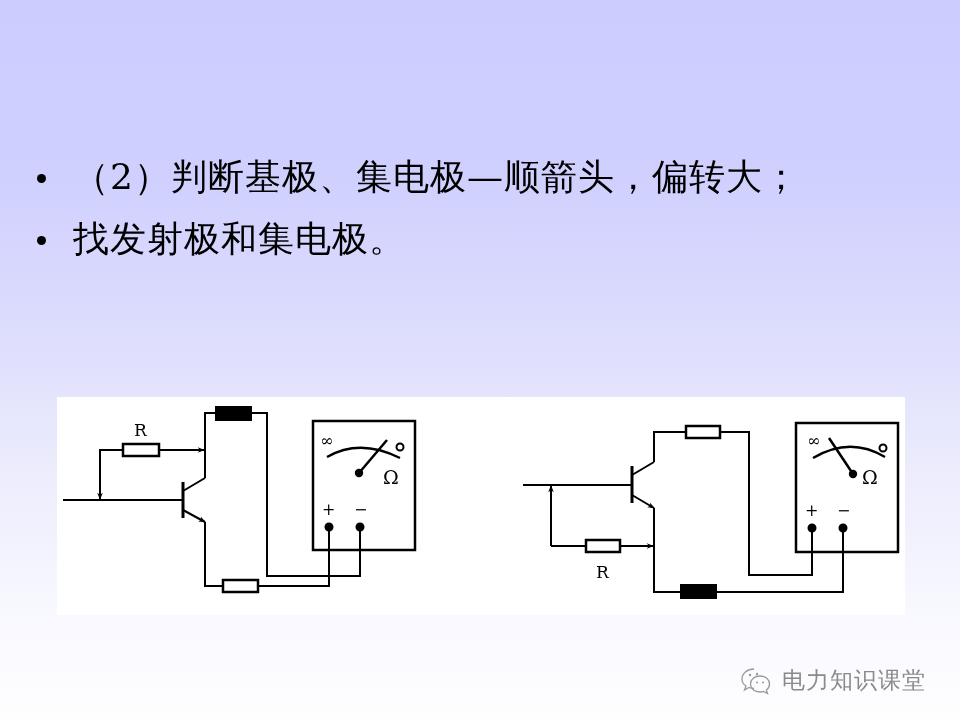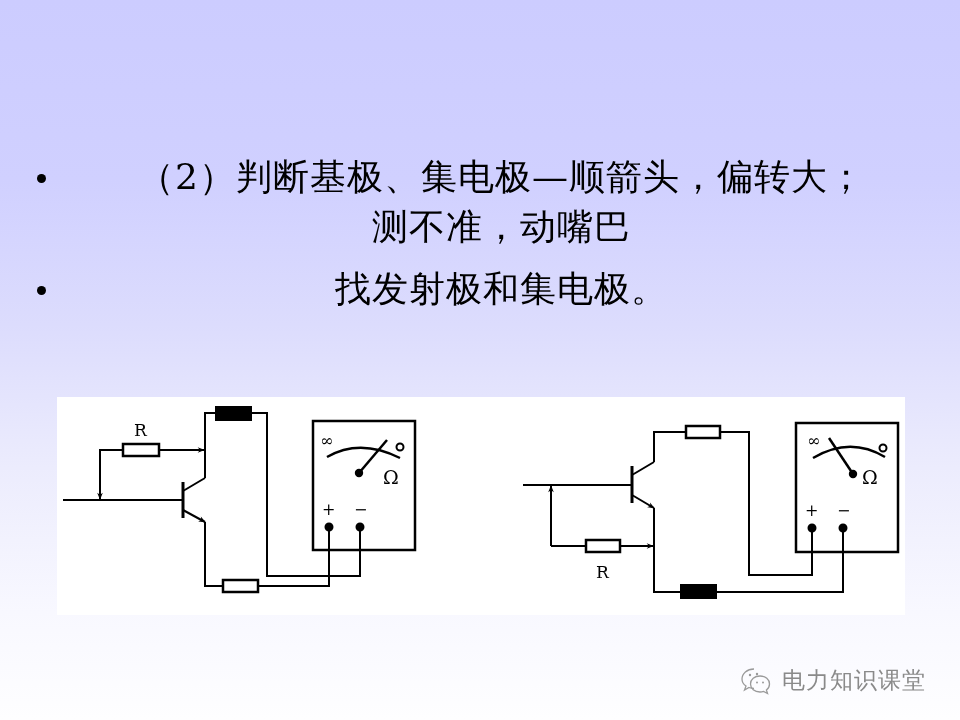--- a/index.html
+++ b/index.html
@@ -11,21 +11,21 @@
       height: 720px;
       position: relative;
       overflow: hidden;
       background: linear-gradient(to bottom, #ccccff 0%, #d0d0ff 25%, #dcdcfd 45%, #ececfd 65%, #f8f8ff 85%, #fefeff 100%);
       font-family: "DejaVu Serif", "Liberation Serif", serif;
       color: #000;
     }
     .slide {
       position: absolute;
       left: 0; top: 0;
-      width: 960px; height: 720px; text-align: center;
+      width: 960px; height: 720px;
     }
     .bullets {
       position: absolute;
       left: 30px;
       top: 152px;
       width: 900px;
       margin: 0;
       padding: 0;
       list-style: none;
     }
@@ -90,21 +90,20 @@
   </style>
 </head>
 <body>
 
 <div class="slide">
 
   <ul class="bullets">
     <li class="bullet-item">
       <span class="bullet-dot"></span>
       <span class="line">（2）判断基极、集电极—顺箭头，偏转大；</span>
-      <span class="line">测不准，动嘴巴</span>
     </li>
     <li class="bullet-item">
       <span class="bullet-dot"></span>
       <span class="line">找发射极和集电极。</span>
     </li>
   </ul>
 
   <div class="diagram-panel"></div>
 
   <svg class="circuits" viewBox="0 0 960 720" xmlns="http://www.w3.org/2000/svg">

